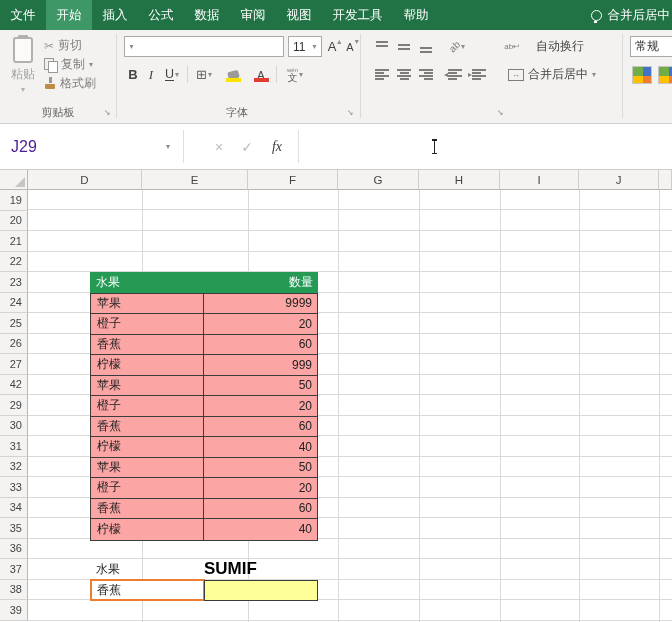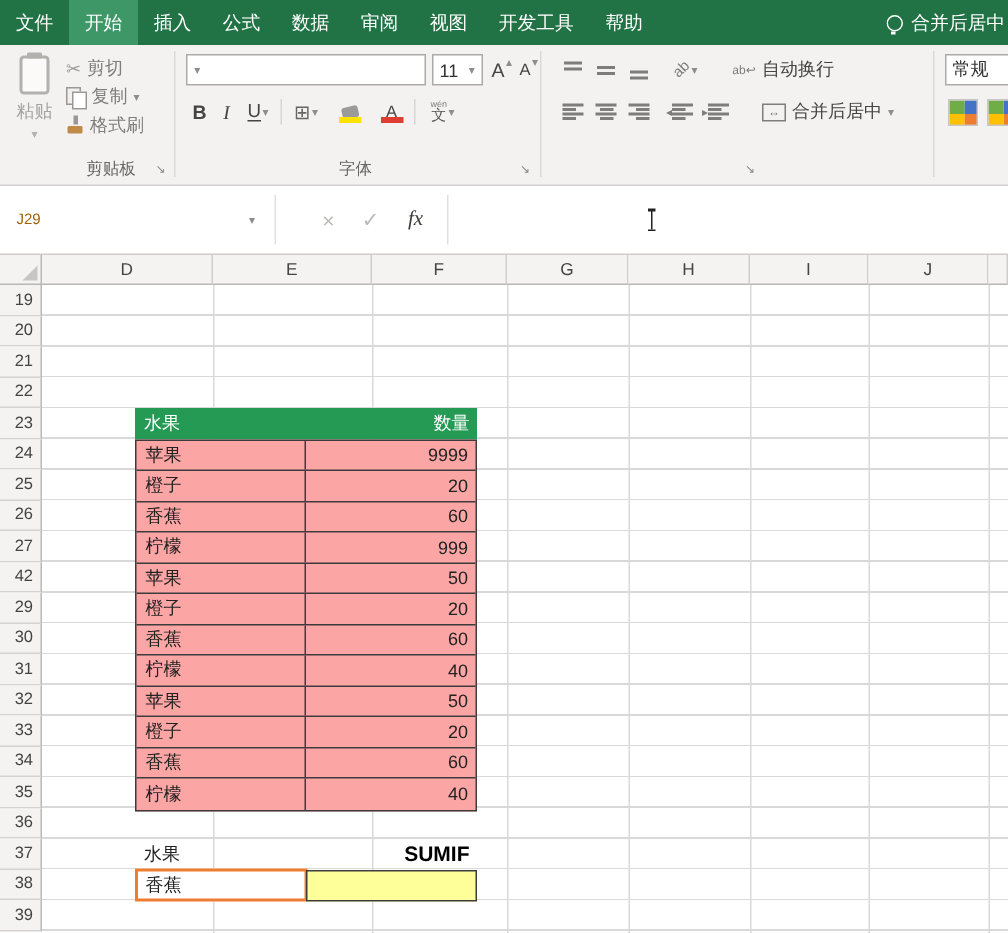--- a/index.html
+++ b/index.html
@@ -61,21 +61,21 @@
   .merge-ic{width:16px;height:12px;border:1px solid #7f7d7b;font-size:8px;line-height:10px;text-align:center;color:#7f7d7b}
   .isep{position:absolute;top:36px;width:1px;height:17px;background:#d8d6d4}
   .styles-ic{position:absolute;width:20px;height:18px;top:36px;border:1px solid #c8c6c4;background:
     linear-gradient(#70ad47,#70ad47) 0 0/10px 9px no-repeat,
     linear-gradient(#4472c4,#4472c4) 10px 0/10px 9px no-repeat,
     linear-gradient(#ffc000,#ffc000) 0 9px/10px 9px no-repeat,
     linear-gradient(#ed7d31,#ed7d31) 10px 9px/10px 9px no-repeat}
   
   .fbar{position:absolute;left:0;top:124px;width:672px;height:46px;background:#fff;border-bottom:1px solid #cfcdcb}
   .namebox{position:absolute;left:0;top:0;width:158px;height:100%;display:flex;align-items:center;
-    padding-left:11px;font-size:10px;color:#a16207}
+    padding-left:11px;font-size:16px;color:#4c1d95}
   .nbcaret{position:absolute;left:160px;top:0;height:100%;width:16px;display:flex;align-items:center;justify-content:center}
   .fsep{position:absolute;top:6px;bottom:6px;width:1px;background:#e1dfdd}
   .fxbtn{position:absolute;top:0;height:100%;display:flex;align-items:center;justify-content:center;font-size:14px}
   .fx{font-style:italic;font-family:"Liberation Serif","DejaVu Serif",serif;color:#3e3c3a;font-size:14px}
   .dim{color:#bcbab8}
   .finput{position:absolute;left:300px;top:0;right:0;bottom:0}
   .ibeam{position:absolute;left:430px;top:15px;width:9px;height:15px}
   .ibeam::before,.ibeam::after{content:"";position:absolute;left:2px;right:2px;height:1.5px;background:#222}
   .ibeam::before{top:0}.ibeam::after{bottom:0}
   .ibeam b{position:absolute;left:50%;top:1px;bottom:1px;width:1.5px;margin-left:-0.75px;background:#222}
@@ -99,21 +99,21 @@
   .tblhdr .f{flex:1;padding-left:6px}
   .tblhdr .q{padding-right:5px}
   .tdata{position:absolute;left:90px;top:122.5px;width:228px;border:1px solid #3c3c3c;background:#fca5a5}
   .trow{display:flex;height:20.5px;border-bottom:1px solid #3c3c3c;align-items:stretch;font-size:12px;color:#222}
   .trow:last-child{border-bottom:none}
   .trow .f{width:113px;border-right:1px solid #3c3c3c;display:flex;align-items:center;padding-left:6px}
   .trow .q{flex:1;display:flex;align-items:center;justify-content:flex-end;padding-right:5px}
   .critlabel{position:absolute;left:90px;top:389px;width:114px;height:20.5px;line-height:20.5px;
     padding-left:6px;font-size:12px;color:#222}
   .sumif{position:absolute;left:204px;top:389px;width:114px;height:20.5px;line-height:20.5px;
-    text-align:right;padding-right:5px;font-weight:bold;font-size:14px;color:#000}
+    padding-right:5px;font-weight:bold;font-size:17px;color:#000}
   .critcell{position:absolute;left:90px;top:408.5px;width:115px;height:22.5px;background:#fff;
     border:2px solid var(--selection-orange,#ed7d31);line-height:18px;padding-left:5px;font-size:12px;color:#222}
   .rescell{position:absolute;left:204px;top:409.5px;width:114px;height:21px;
     background:var(--result-yellow,#ffff99);border:1px solid #3c3c3c}
 </style>
 </head>
 <body>
 
 <div class="tabbar">
   <div class="tab">文件</div>
@@ -144,21 +144,21 @@
   </div>
   <div class="sbtn" style="top:25px">
     <span class="copy-ic"></span>
     <span>复制</span>
     <span class="caret">▾</span>
   </div>
   <div class="sbtn" style="top:44px">
     <span class="fp-ic"></span>
     <span>格式刷</span>
   </div>
-  <div class="glabel" style="left:16px;width:116px">剪贴板</div>
+  <div class="glabel" style="left:0;width:116px">剪贴板</div>
   <span class="launcher" style="left:101px">↘</span>
   <div class="gsep" style="left:116px"></div>
 
   <div class="combo" style="left:124px;top:6px;width:160px">
     <span class="caret">▾</span>
   </div>
   <div class="combo" style="left:288px;top:6px;width:34px">
     <span class="txt">11</span>
     <span class="caret">▾</span>
   </div>
@@ -211,21 +211,21 @@
   <div class="rbtn1" style="left:394px;width:20px">
     <span class="vbars mid"></span>
   </div>
   <div class="rbtn1" style="left:416px;width:20px">
     <span class="vbars bot"></span>
   </div>
   <div class="rbtn1" style="left:442px;width:30px">
     <span class="orient">ab</span>
     <span class="caret">▾</span>
   </div>
-  <div class="rbtn1" style="left:488px;width:80px;justify-content:flex-start;gap:4px">
+  <div class="rbtn1" style="left:504px;width:80px;justify-content:space-between;gap:4px">
     <span class="wrap-ic">ab↩</span>
     <span>自动换行</span>
   </div>
   <div class="fbtn" style="left:372px;width:20px">
     <span class="bars left"></span>
   </div>
   <div class="fbtn" style="left:394px;width:20px">
     <span class="bars center"></span>
   </div>
   <div class="fbtn" style="left:416px;width:20px">

